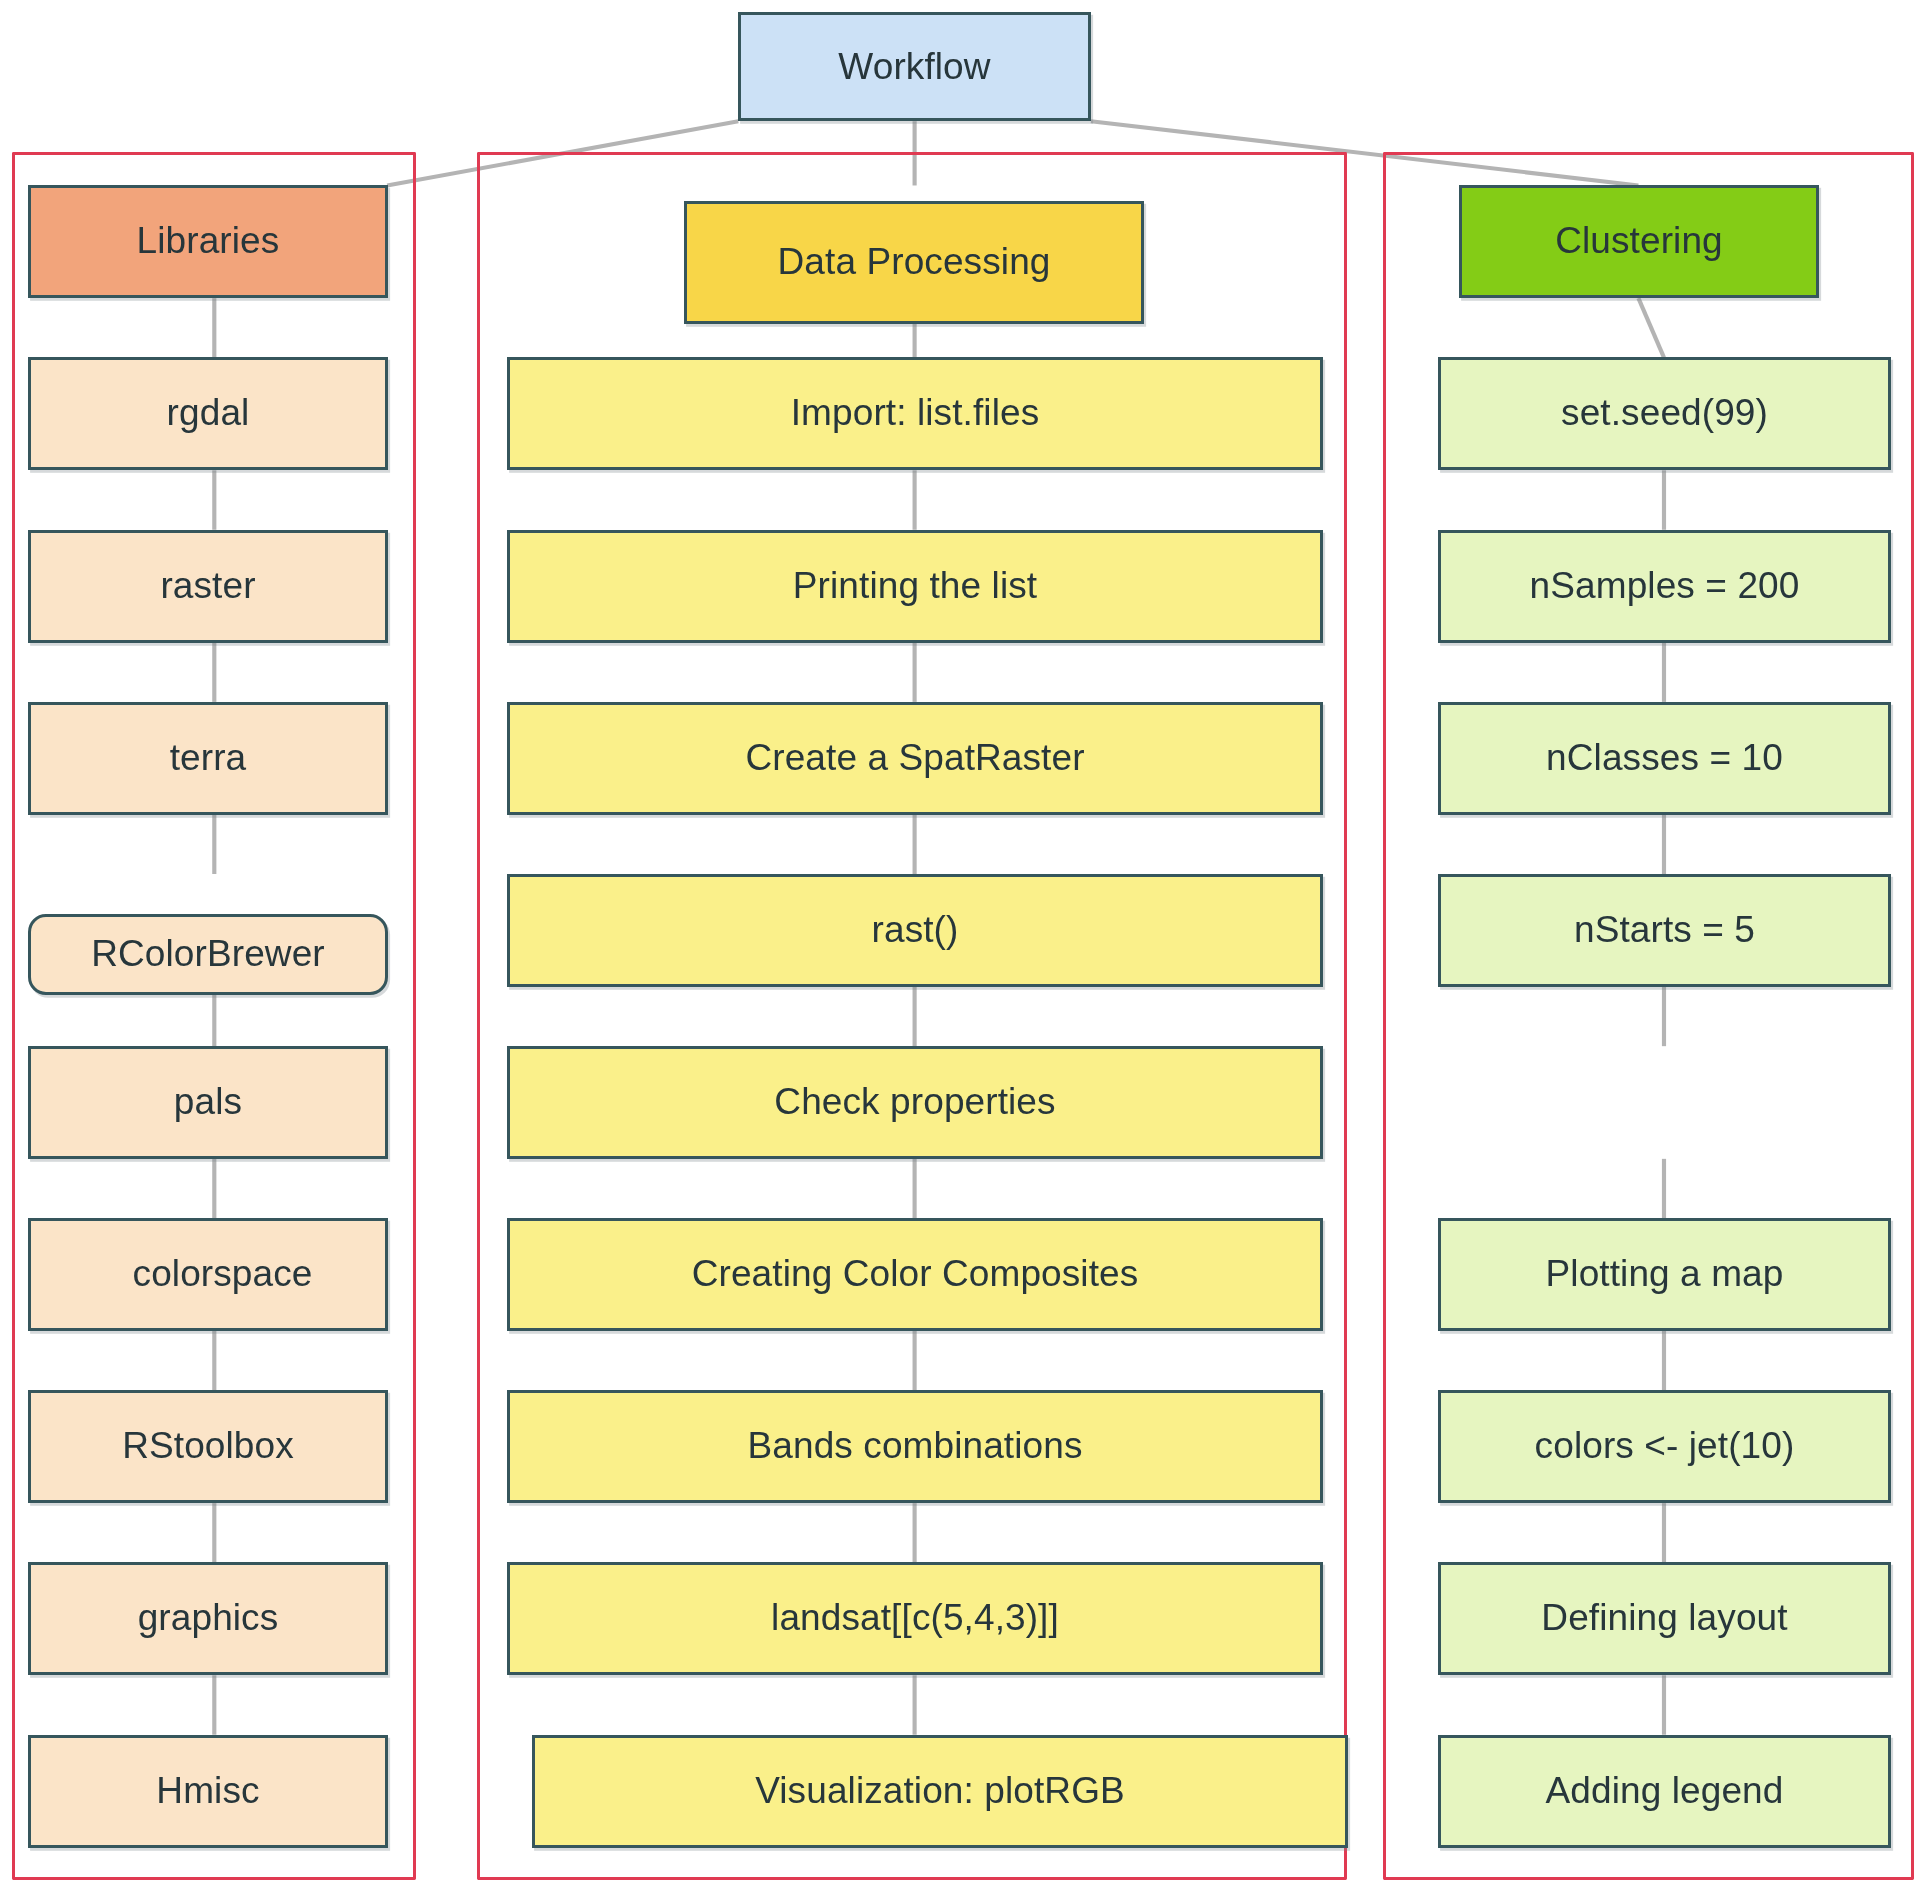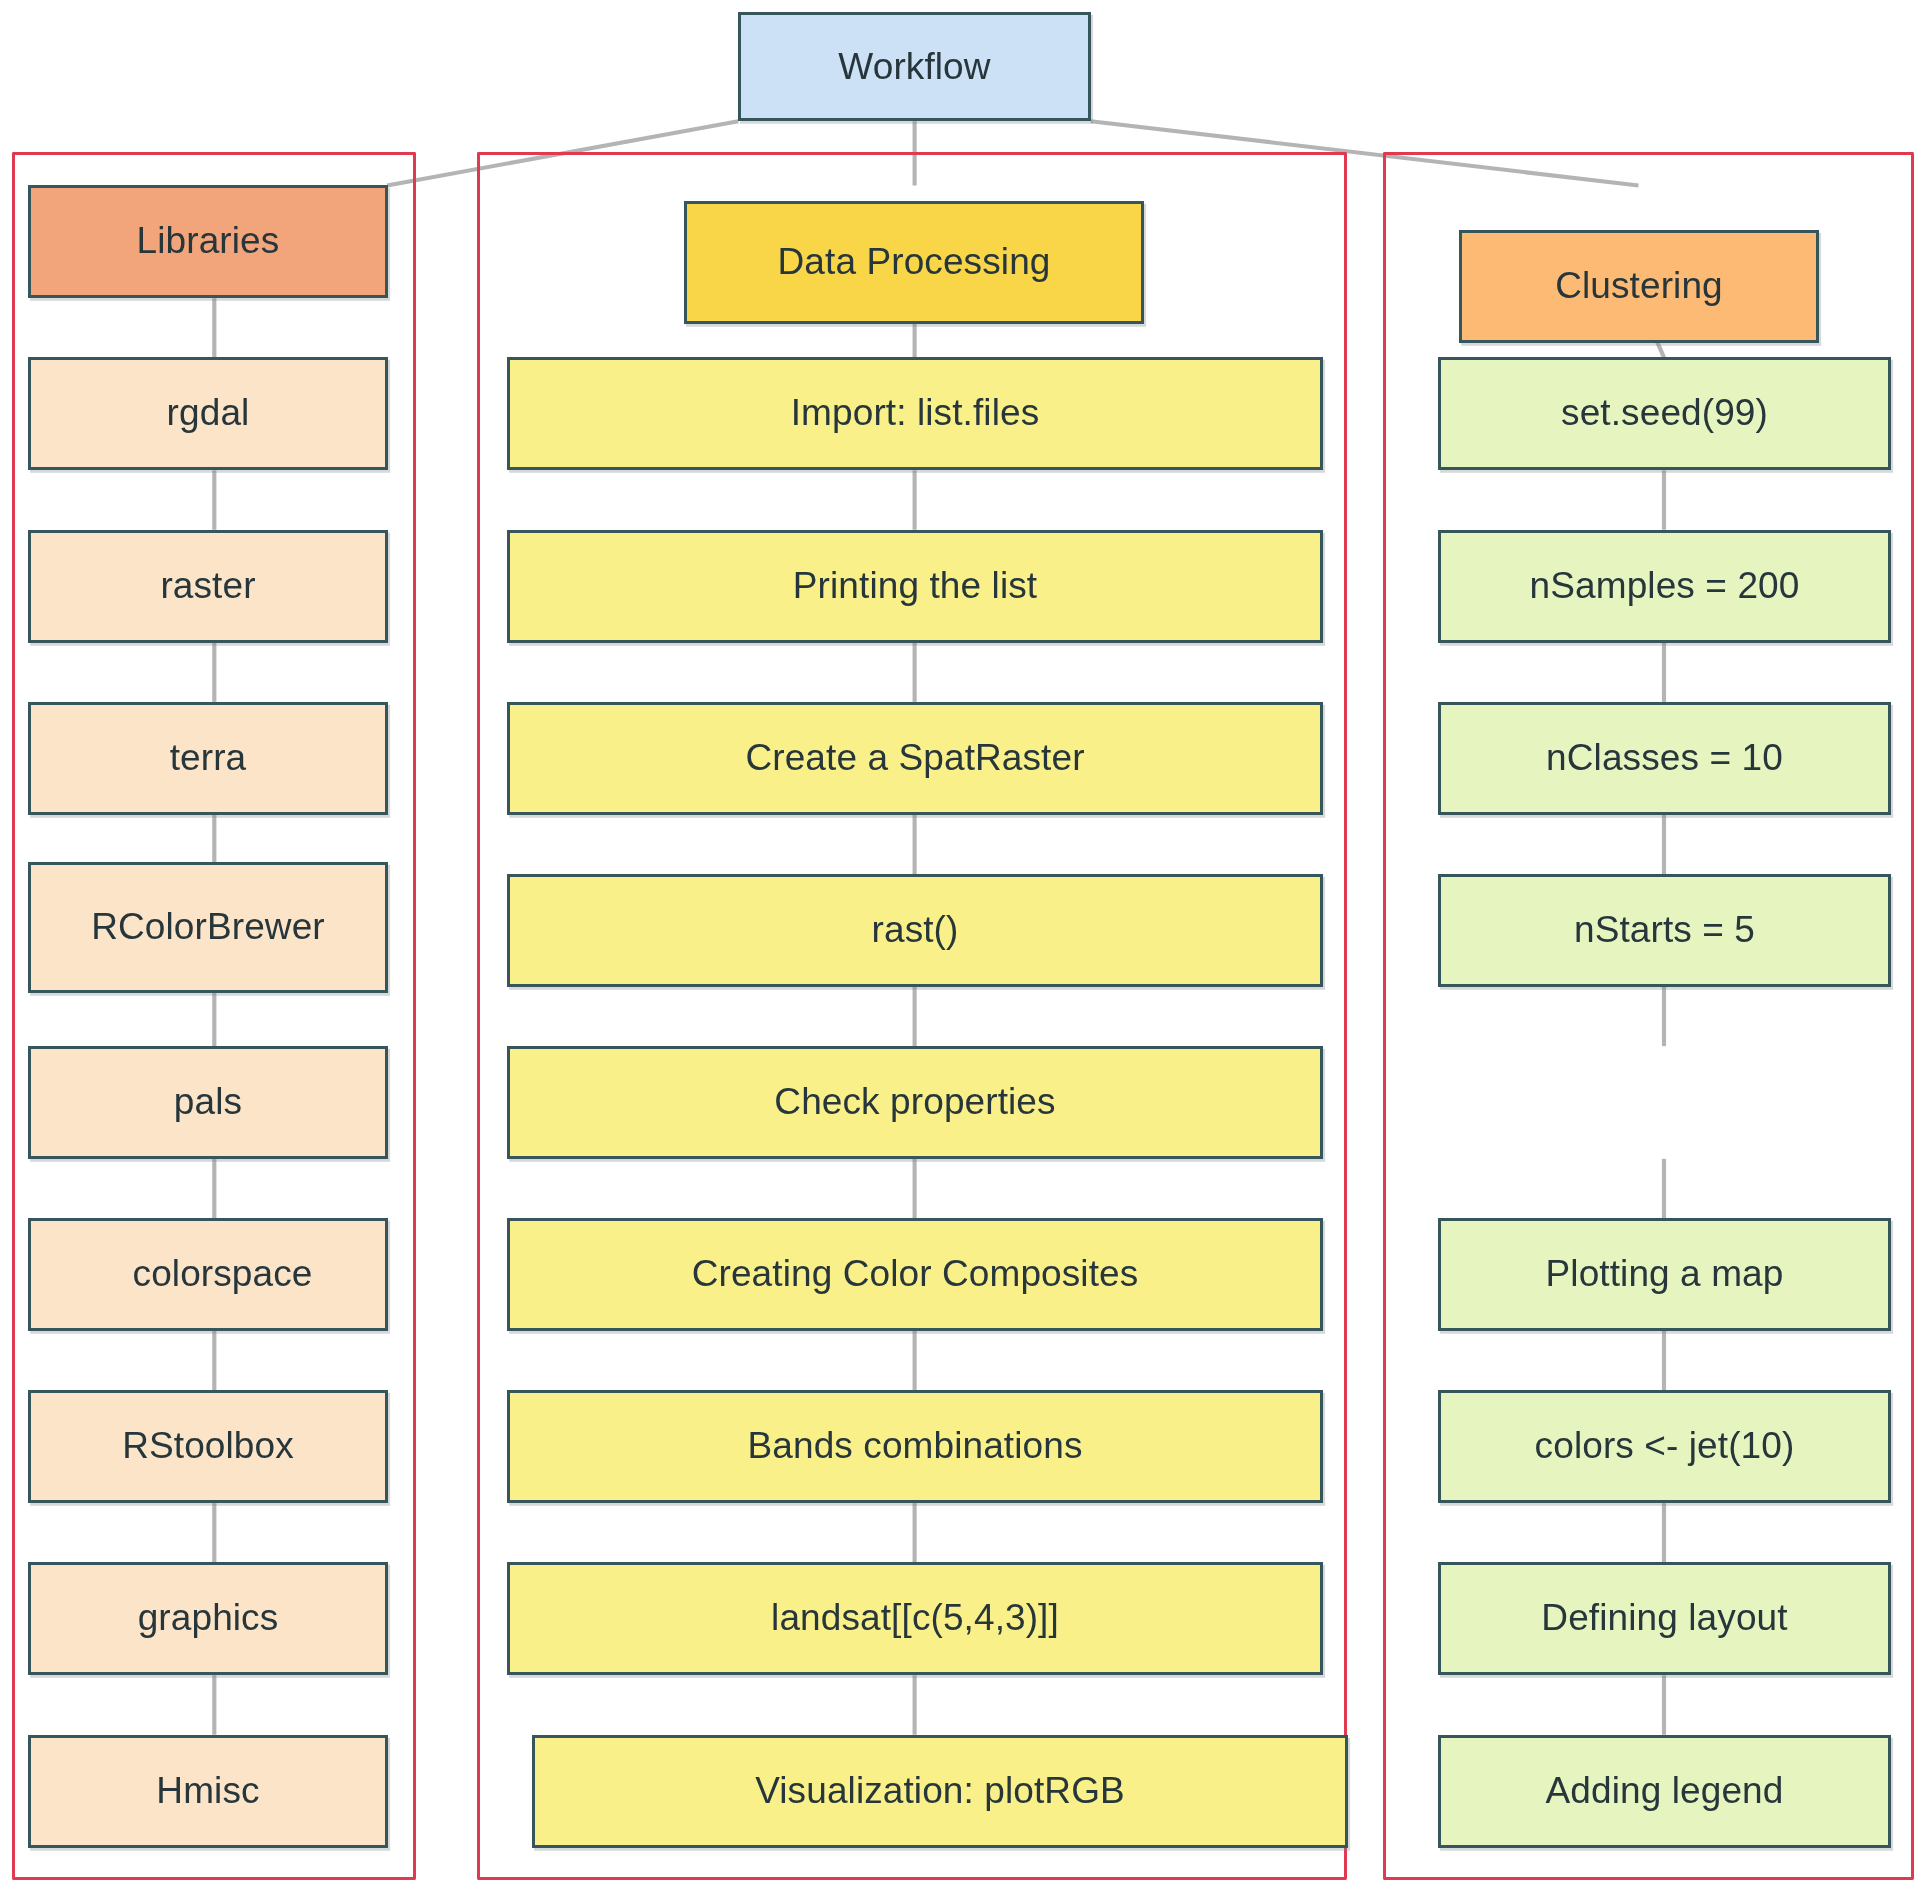--- a/index.html
+++ b/index.html
@@ -44,21 +44,21 @@
     line-height:1.15;
     letter-spacing:0.1px;
     box-shadow:2.1px 2.8px 0 rgba(120,130,135,0.30);
     white-space:nowrap;
   }
   .node.root{        background:#cce1f6; }
   .node.head-lib{    background:#f2a47b; }
   .node.item-lib{    background:#fbe4c8; }
   .node.head-proc{   background:#f8d648; }
   .node.item-proc{   background:#faf08a; }
-  .node.head-clus{   background:#fdba74;margin-top:45px; }
+  .node.head-clus{   background:#84cc16; }
   .node.item-clus{   background:#e6f5c0; }
 </style>
 </head>
 <body>
 
 <div id="canvas">
 
   <svg id="edges" viewBox="0 0 2786 2742" xmlns="http://www.w3.org/2000/svg">
     <g stroke="#b4b4b4" stroke-width="6" fill="none" stroke-linecap="butt">
 
@@ -102,21 +102,21 @@
 
   <div class="node root" style="left:738px;top:12.4px;width:353px;height:109px;">Workflow</div>
 
   <div class="subgraph" style="left:12.4px;top:152px;width:404px;height:1728px;"></div>
 
   <div class="node head-lib" style="left:28px;top:185px;width:360px;height:113px;">Libraries</div>
 
   <div class="node item-lib" style="left:28px;top:357px;width:360px;height:113px;">rgdal</div>
   <div class="node item-lib" style="left:28px;top:530px;width:360px;height:113px;">raster</div>
   <div class="node item-lib" style="left:28px;top:702px;width:360px;height:113px;">terra</div>
-  <div class="node item-lib" style="left:28px;top:862px;width:360px;height:131px;">RColorBrewer</div>
+  <div class="node item-lib" style="left:28px;top:914px;width:360px;height:81px;border-radius:18px;">RColorBrewer</div>
   <div class="node item-lib" style="left:28px;top:1046px;width:360px;height:113px;">pals</div>
   <div class="node item-lib" style="left:28px;top:1218px;width:360px;height:113px;padding-left:29px;">colorspace</div>
   <div class="node item-lib" style="left:28px;top:1390px;width:360px;height:113px;">RStoolbox</div>
   <div class="node item-lib" style="left:28px;top:1562px;width:360px;height:113px;">graphics</div>
   <div class="node item-lib" style="left:28px;top:1735px;width:360px;height:113px;">Hmisc</div>
 
   <div class="subgraph" style="left:477px;top:152px;width:870px;height:1728px;"></div>
 
   <div class="node head-proc" style="left:684px;top:201px;width:460px;height:123px;">Data Processing</div>
 

